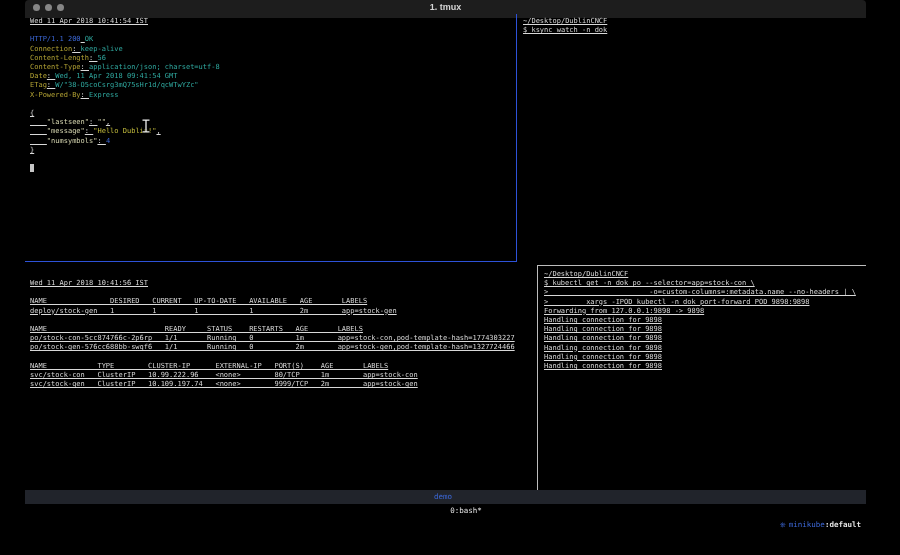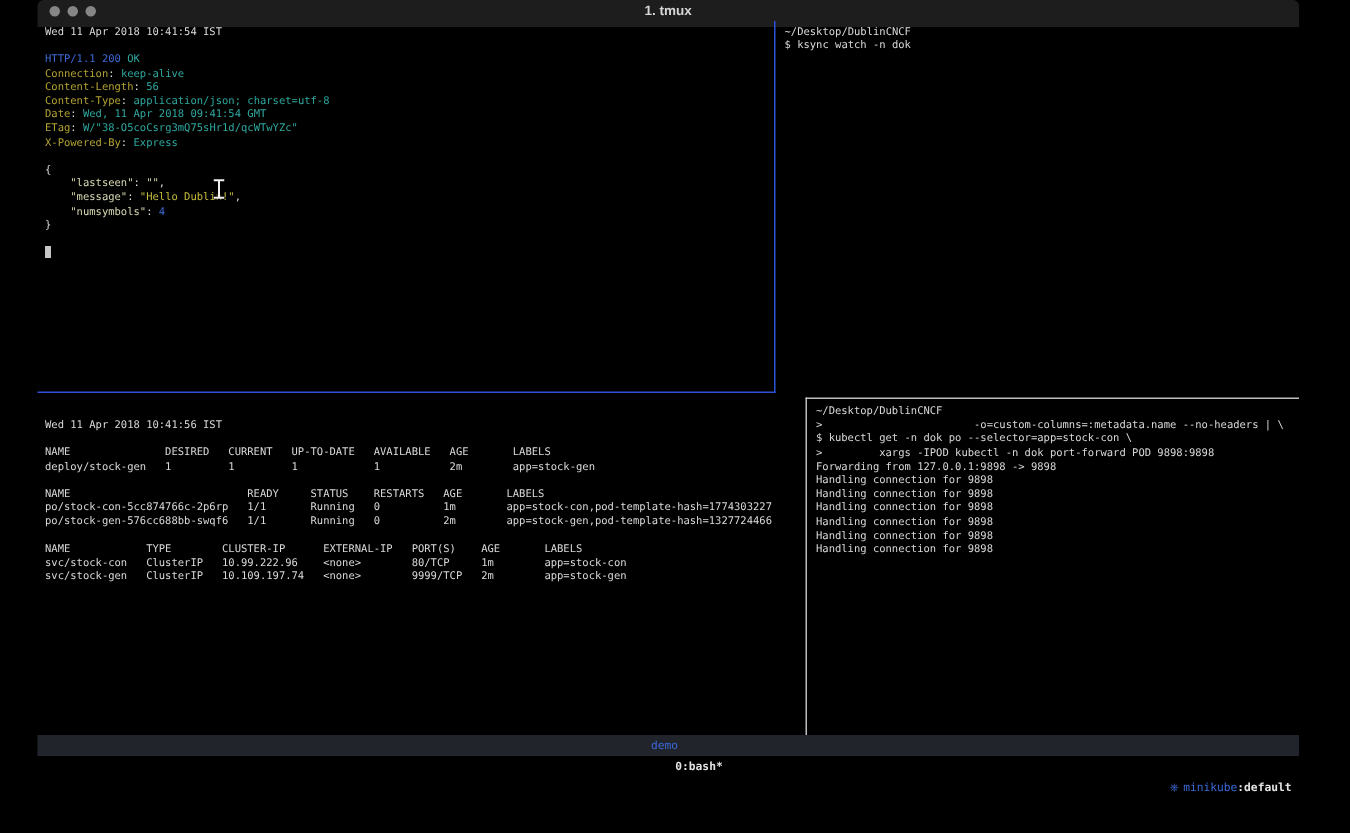--- a/index.html
+++ b/index.html
@@ -16,39 +16,39 @@
            font-family:"Liberation Sans", sans-serif; }
 
   .pane { position:absolute; overflow:hidden; padding:3px 0 0 5px;
           font-size:7px; line-height:9.2px; color:#d9d9d9; }
   .pane-tl { left:0;    top:14px;  width:491px; height:247px; }
   .pane-tr { left:493px; top:14px; width:348px; height:251px; }
   .pane-bl { left:0;    top:263px; width:512px; height:227px; padding-top:16px; }
   .pane-br { left:514px; top:267px; width:327px; height:223px; }
 
   .line { white-space:pre; min-height:9.2px; }
-  .c-text   { color:#d9d9d9; }
+  .c-text   { color:#d9d9d9;text-decoration:underline; }
   .c-blue   { color:#3c68d8; }
   .c-cyan   { color:#2fa89f; }
   .c-yellow { color:#b2a233; }
   .c-key    { color:#d8d8b2; }
   .c-stry   { color:#c3bc3c; }
   .c-cursor { background:#c6c6c6; color:#c6c6c6; }
 
   .divider { position:absolute; background:#bdbdbd; }
   .div-blue-v { left:491px; top:14px;  width:1px;   height:248px; background:#2d52d8; }
   .div-blue-h { left:0;     top:261px; width:492px; height:1px;   background:#2d52d8; }
   .div-gray-v { left:512px; top:265px; width:1px;   height:225px; }
   .div-gray-h { left:512px; top:265px; width:329px; height:1px; }
 
   .statusbar { position:absolute; left:0; top:490px; width:100%; height:14px; background:#21242b;
                font-size:7.5px; line-height:14px; color:#d9d9d9; padding:0 5px;
                display:flex; align-items:center;flex-direction:column; }
   .session  { color:#3c68d8; margin-right:5px; }
-  .winlabel { color:#e4e4e4; font-weight:bold;margin-left:41px; }
+  .winlabel { color:#e4e4e4; font-weight:normal;margin-left:41px; }
   .sb-right { margin-left:auto; display:flex; align-items:center; }
   .k8s-icon { color:#3c68d8; margin-right:3px; font-family:"DejaVu Sans", sans-serif; }
   .ctx { color:#3c68d8; }
   .ns  { color:#e4e4e4;font-weight:bold; }
 
   .ibeam { position:absolute; left:116px; top:119px; }
 </style>
 </head>
 <body>
 
@@ -95,22 +95,22 @@
       <div class="line"><span class="c-text">NAME                            READY     STATUS    RESTARTS   AGE       LABELS</span></div>
       <div class="line"><span class="c-text">po/stock-con-5cc874766c-2p6rp   1/1       Running   0          1m        app=stock-con,pod-template-hash=1774303227</span></div>
       <div class="line"><span class="c-text">po/stock-gen-576cc688bb-swqf6   1/1       Running   0          2m        app=stock-gen,pod-template-hash=1327724466</span></div>
       <div class="line"><span class="c-text"></span></div>
       <div class="line"><span class="c-text">NAME            TYPE        CLUSTER-IP      EXTERNAL-IP   PORT(S)    AGE       LABELS</span></div>
       <div class="line"><span class="c-text">svc/stock-con   ClusterIP   10.99.222.96    &lt;none&gt;        80/TCP     1m        app=stock-con</span></div>
       <div class="line"><span class="c-text">svc/stock-gen   ClusterIP   10.109.197.74   &lt;none&gt;        9999/TCP   2m        app=stock-gen</span></div>
     </div>
   <div class="pane pane-br">
       <div class="line"><span class="c-text">~/Desktop/DublinCNCF</span></div>
+      <div class="line"><span class="c-text">$ kubectl get -n dok po --selector=app=stock-con \</span></div>
       <div class="line"><span class="c-text">&gt;                        -o=custom-columns=:metadata.name --no-headers | \</span></div>
-      <div class="line"><span class="c-text">$ kubectl get -n dok po --selector=app=stock-con \</span></div>
       <div class="line"><span class="c-text">&gt;         xargs -IPOD kubectl -n dok port-forward POD 9898:9898</span></div>
       <div class="line"><span class="c-text">Forwarding from 127.0.0.1:9898 -&gt; 9898</span></div>
       <div class="line"><span class="c-text">Handling connection for 9898</span></div>
       <div class="line"><span class="c-text">Handling connection for 9898</span></div>
       <div class="line"><span class="c-text">Handling connection for 9898</span></div>
       <div class="line"><span class="c-text">Handling connection for 9898</span></div>
       <div class="line"><span class="c-text">Handling connection for 9898</span></div>
       <div class="line"><span class="c-text">Handling connection for 9898</span></div>
     </div>
 

